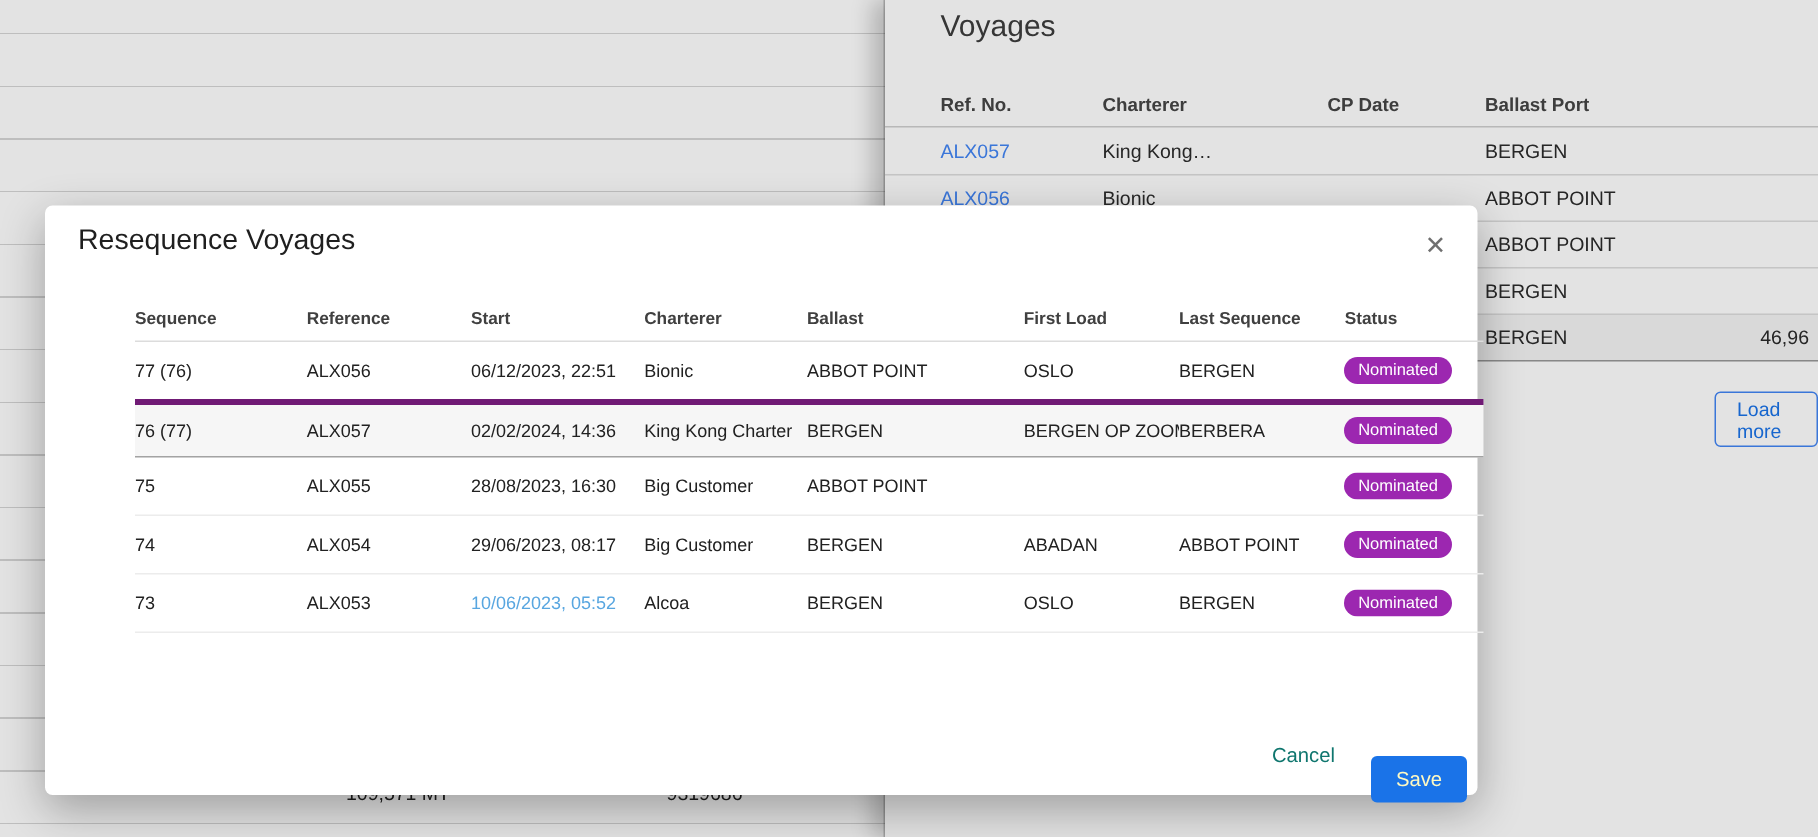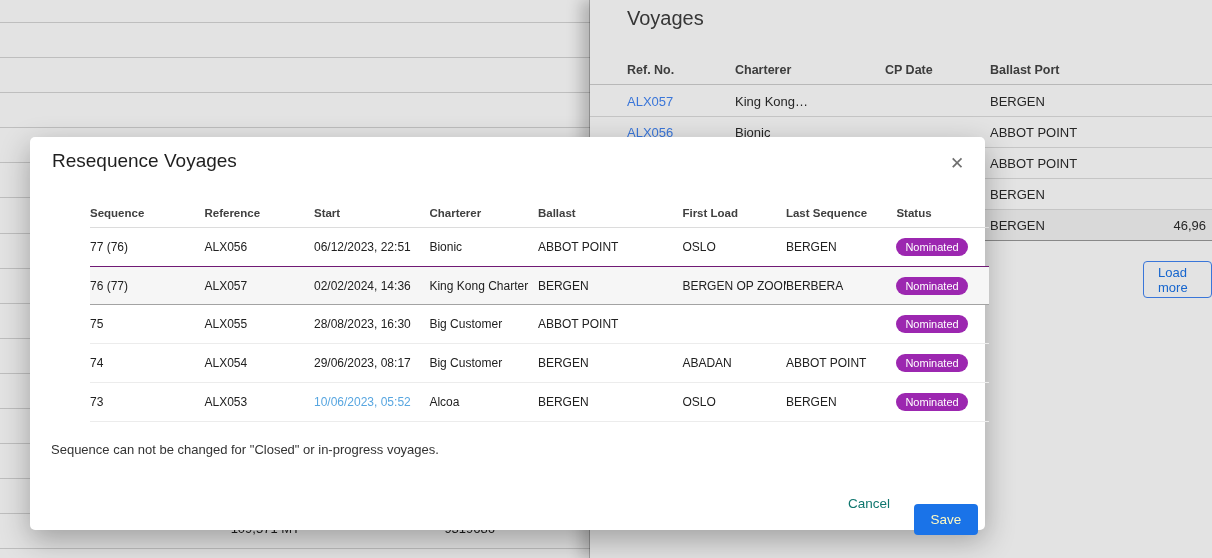--- a/index.html
+++ b/index.html
@@ -40,21 +40,21 @@
   
   .modal { position:absolute; left:30px; top:137px; width:955px; height:393px; background:#fff;
     border-radius:5px; box-shadow:0 10px 30px rgba(0,0,0,0.3); z-index:10; }
   .modal-title { position:absolute; left:22px; top:13px; font-size:19px; color:#1f1f1f; }
   .close-btn { position:absolute; right:16px; top:14px; width:24px; height:24px; font-size:17px;
     color:#6f6f6f; display:flex; align-items:center; justify-content:center; cursor:pointer; }
   .m-table { position:absolute; left:34px; top:62px; width:899px;margin-left:26px; }
   .m-row { display:flex; align-items:center; height:39px; border-bottom:1px solid #ececec;
     font-size:12px; color:#212121; }
   .m-row.header { height:29px; border-bottom:1px solid #dcdcdc; font-size:11.5px; font-weight:700; color:#404040; }
-  .m-row.dragged { background:#f6f6f6; border-top:1px solid #701a75; border-bottom:1px solid #a3a3a3; margin-top:-1px; }
+  .m-row.dragged { background:#f6f6f6; border-top:4px solid #701a75; border-bottom:1px solid #a3a3a3; margin-top:-1px; }
   .c1{width:115px;} .c2{width:110px;} .c3{width:116px;} .c4{width:109px;} .c5{width:113px;}
   .c6{width:136px;padding-left:32px;} .c7{width:111px;} .c8{width:89px;}
   .c9{flex:1; display:flex; justify-content:flex-end; padding-right:4px;}
   .m-row > span { white-space:nowrap; overflow:hidden; }
   .badge { display:inline-block; background:#9c27b0; color:#fff; font-size:11px; line-height:18px;
     padding:0 9px; border-radius:10px; }
   .drag-handle { width:16px; height:9px; border-top:2px solid #3a3a3a; border-bottom:2px solid #3a3a3a; cursor:grab; }
   .date-link { color:#58a6e0; cursor:pointer; }
   .m-note { position:absolute; left:21px; top:305px; font-size:13px; color:#333; }
   .m-actions { position:absolute; right:7px; top:351px; height:31px; display:flex; gap:8px; align-items:center; }
@@ -190,21 +190,20 @@
         <span class="c5">BERGEN</span>
         <span class="c6">OSLO</span>
         <span class="c7">BERGEN</span>
         <span class="c8"><span class="badge">Nominated</span></span>
         <span class="c9">
             <span class="drag-handle"></span>
           </span>
       </div>
     </div>
 
-    <div class="m-note">Sequence can not be changed for "Closed" or in-progress voyages.</div>
 
     <div class="m-actions">
       <button class="btn-cancel">Cancel</button>
       <button class="btn-save">Save</button>
     </div>
   </div>
 
 </div>
 
 </body></html>

